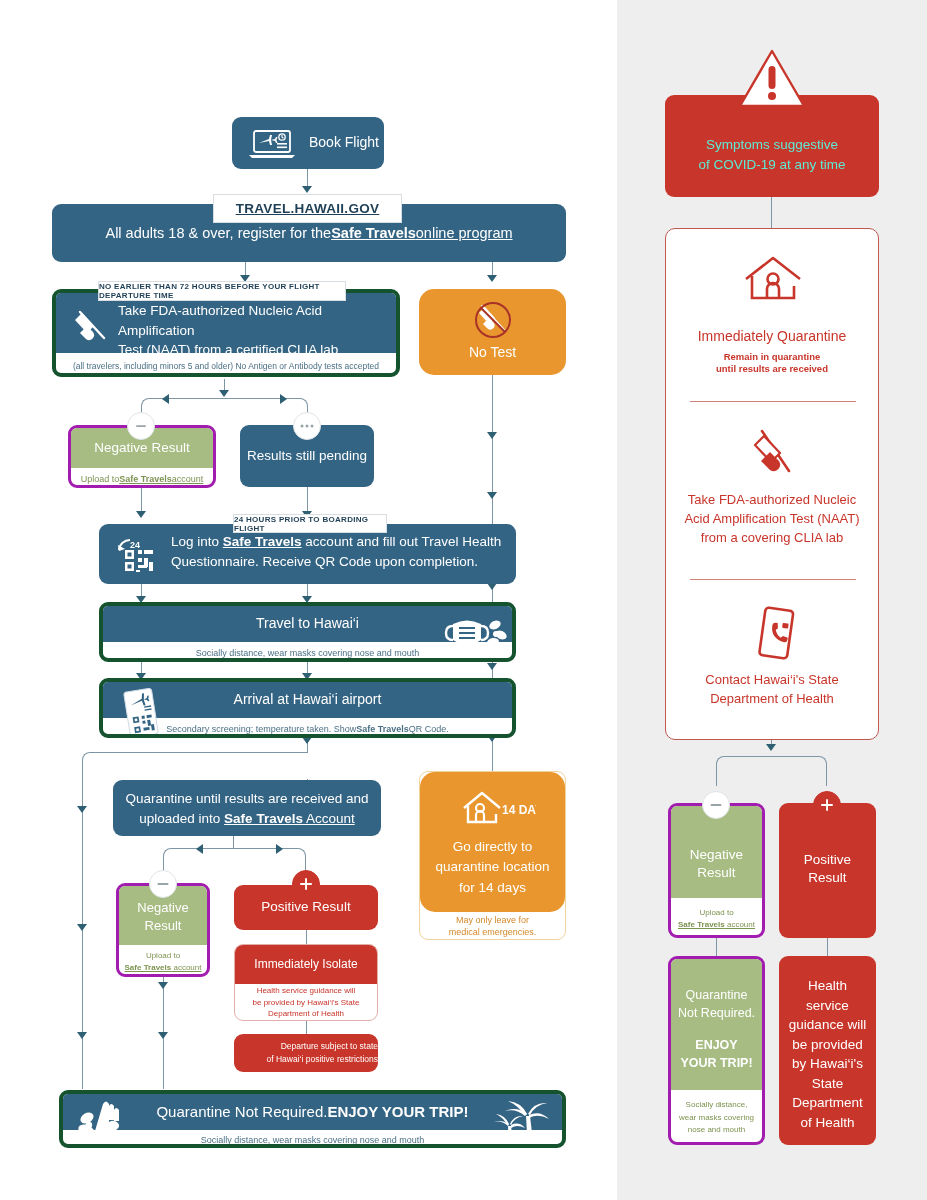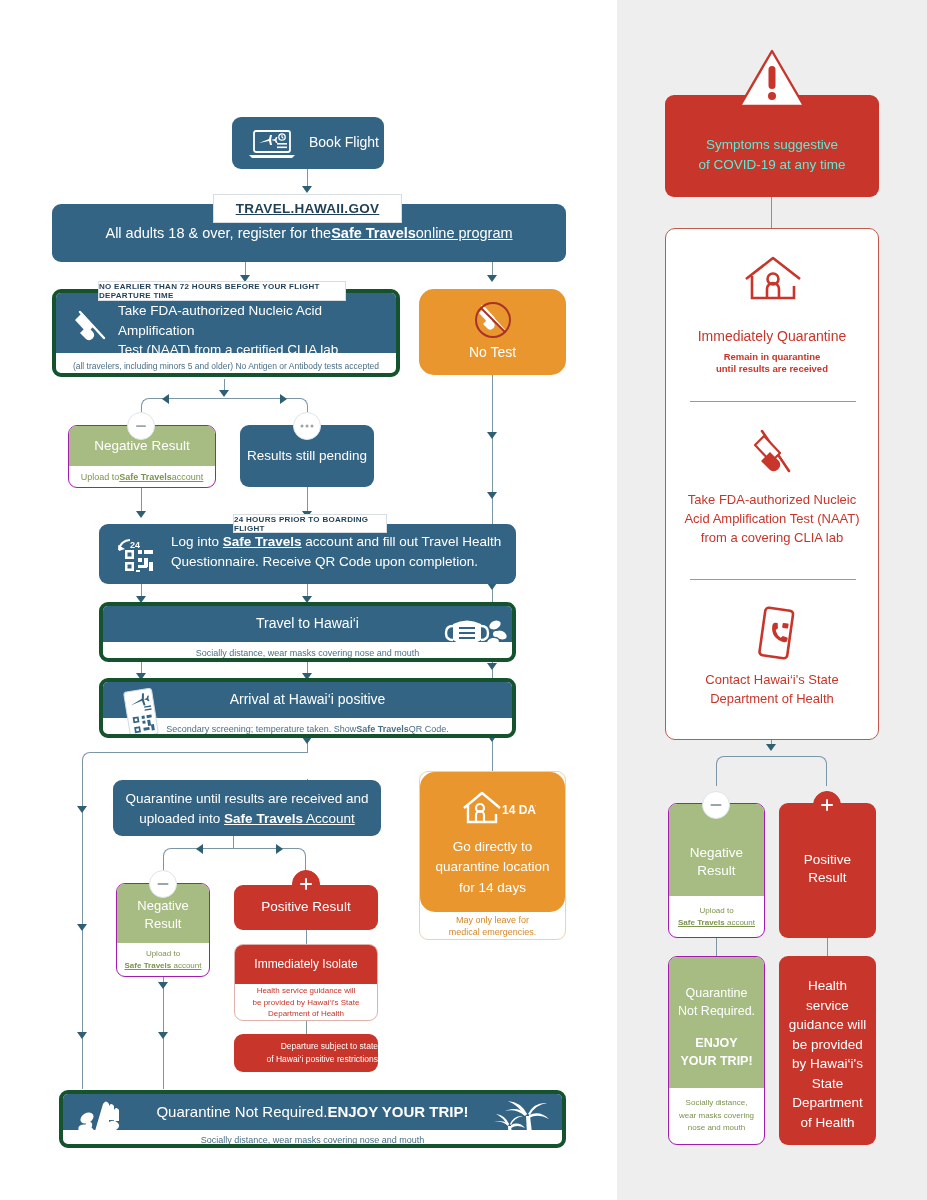--- a/index.html
+++ b/index.html
@@ -38,21 +38,21 @@
     text-align:center; line-height:1.35;
   }
 
   .blue   { background:#346484; }
   .green  { background:#a7bc82; }
   .red    { background:#c8352a; }
   .orange { background:#e8962d;border-radius:15px; }
 
   .card { background:#ffffff; overflow:hidden; }
   .card.b { border:4px solid #14532d; }
-  .card.g { border:1px solid #a21caf; }
+  .card.g { border:3px solid #a21caf; }
   .card.r { border:1px solid #e2b0ab; }
   .card.o { border:1px solid #f1d39e; }
 
   .sub.b { color:#4a6f85; }
   .sub.g { color:#7d9350; }
   .sub.r { color:#c8352a; }
   .sub.o { color:#d4882a; }
 
   .bold { font-weight:700; }
   .ul { text-decoration:underline; }
@@ -324,21 +324,21 @@
             <rect x="26" y="42" width="6" height="3"></rect>
               <rect x="34" y="40" width="3" height="6"></rect>
           </g>
           <g fill="#fff">
               <rect x="18.7" y="31.7" width="2.6" height="2.6"></rect>
               <rect x="18.7" y="41.7" width="2.6" height="2.6"></rect>
             </g>
         </g>
       </svg>
     </span>
-    <div class="head" style="position:absolute; left:0; top:0; width:100%; height:36px; font-size:14px;">Arrival at Hawai‘i positive</div>
+    <div class="head" style="position:absolute; left:0; top:0; width:100%; height:36px; font-size:14px;">Arrival at Hawai‘i airport</div>
     <div class="sub b" style="position:absolute; left:0; top:36px; width:100%; height:23px; font-size:9px;">
       <span>Secondary screening; temperature taken. Show </span>
         <span class="bold">Safe Travels</span>
         <span> QR Code.</span>
     </div>
   </div>
 
   <div class="node blue" style="left:113px; top:780px; width:268px; height:56px;">
     <div style="position:absolute; left:0; top:9px; width:100%; color:#fff; text-align:center; font-size:13.5px; line-height:1.45;">
       <div>Quarantine until results are received and</div>

